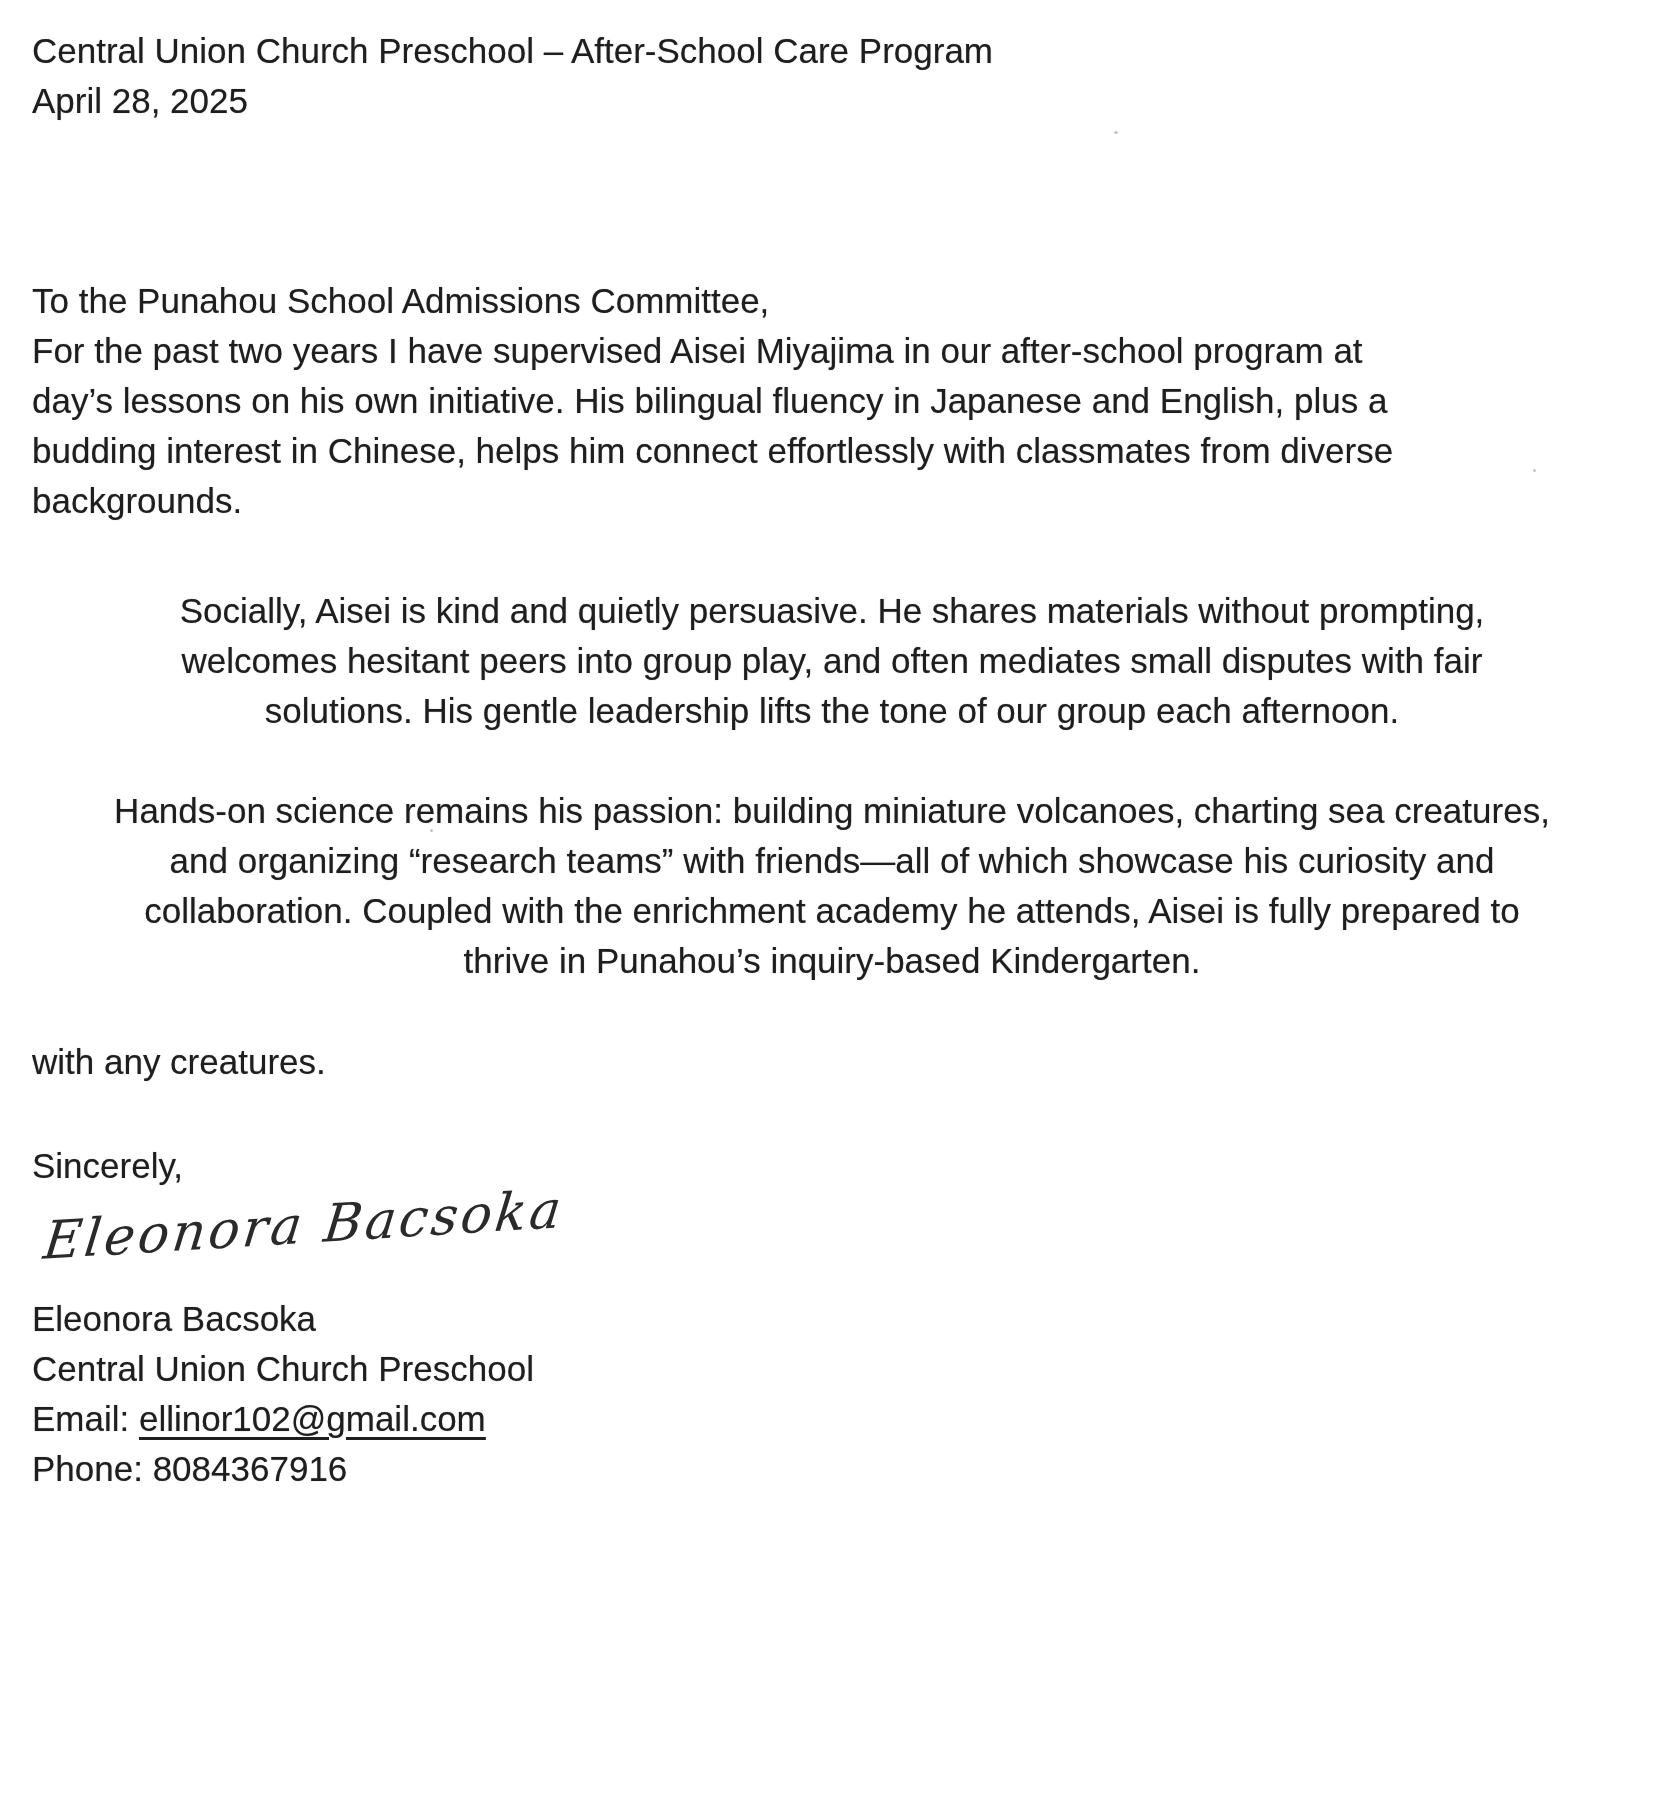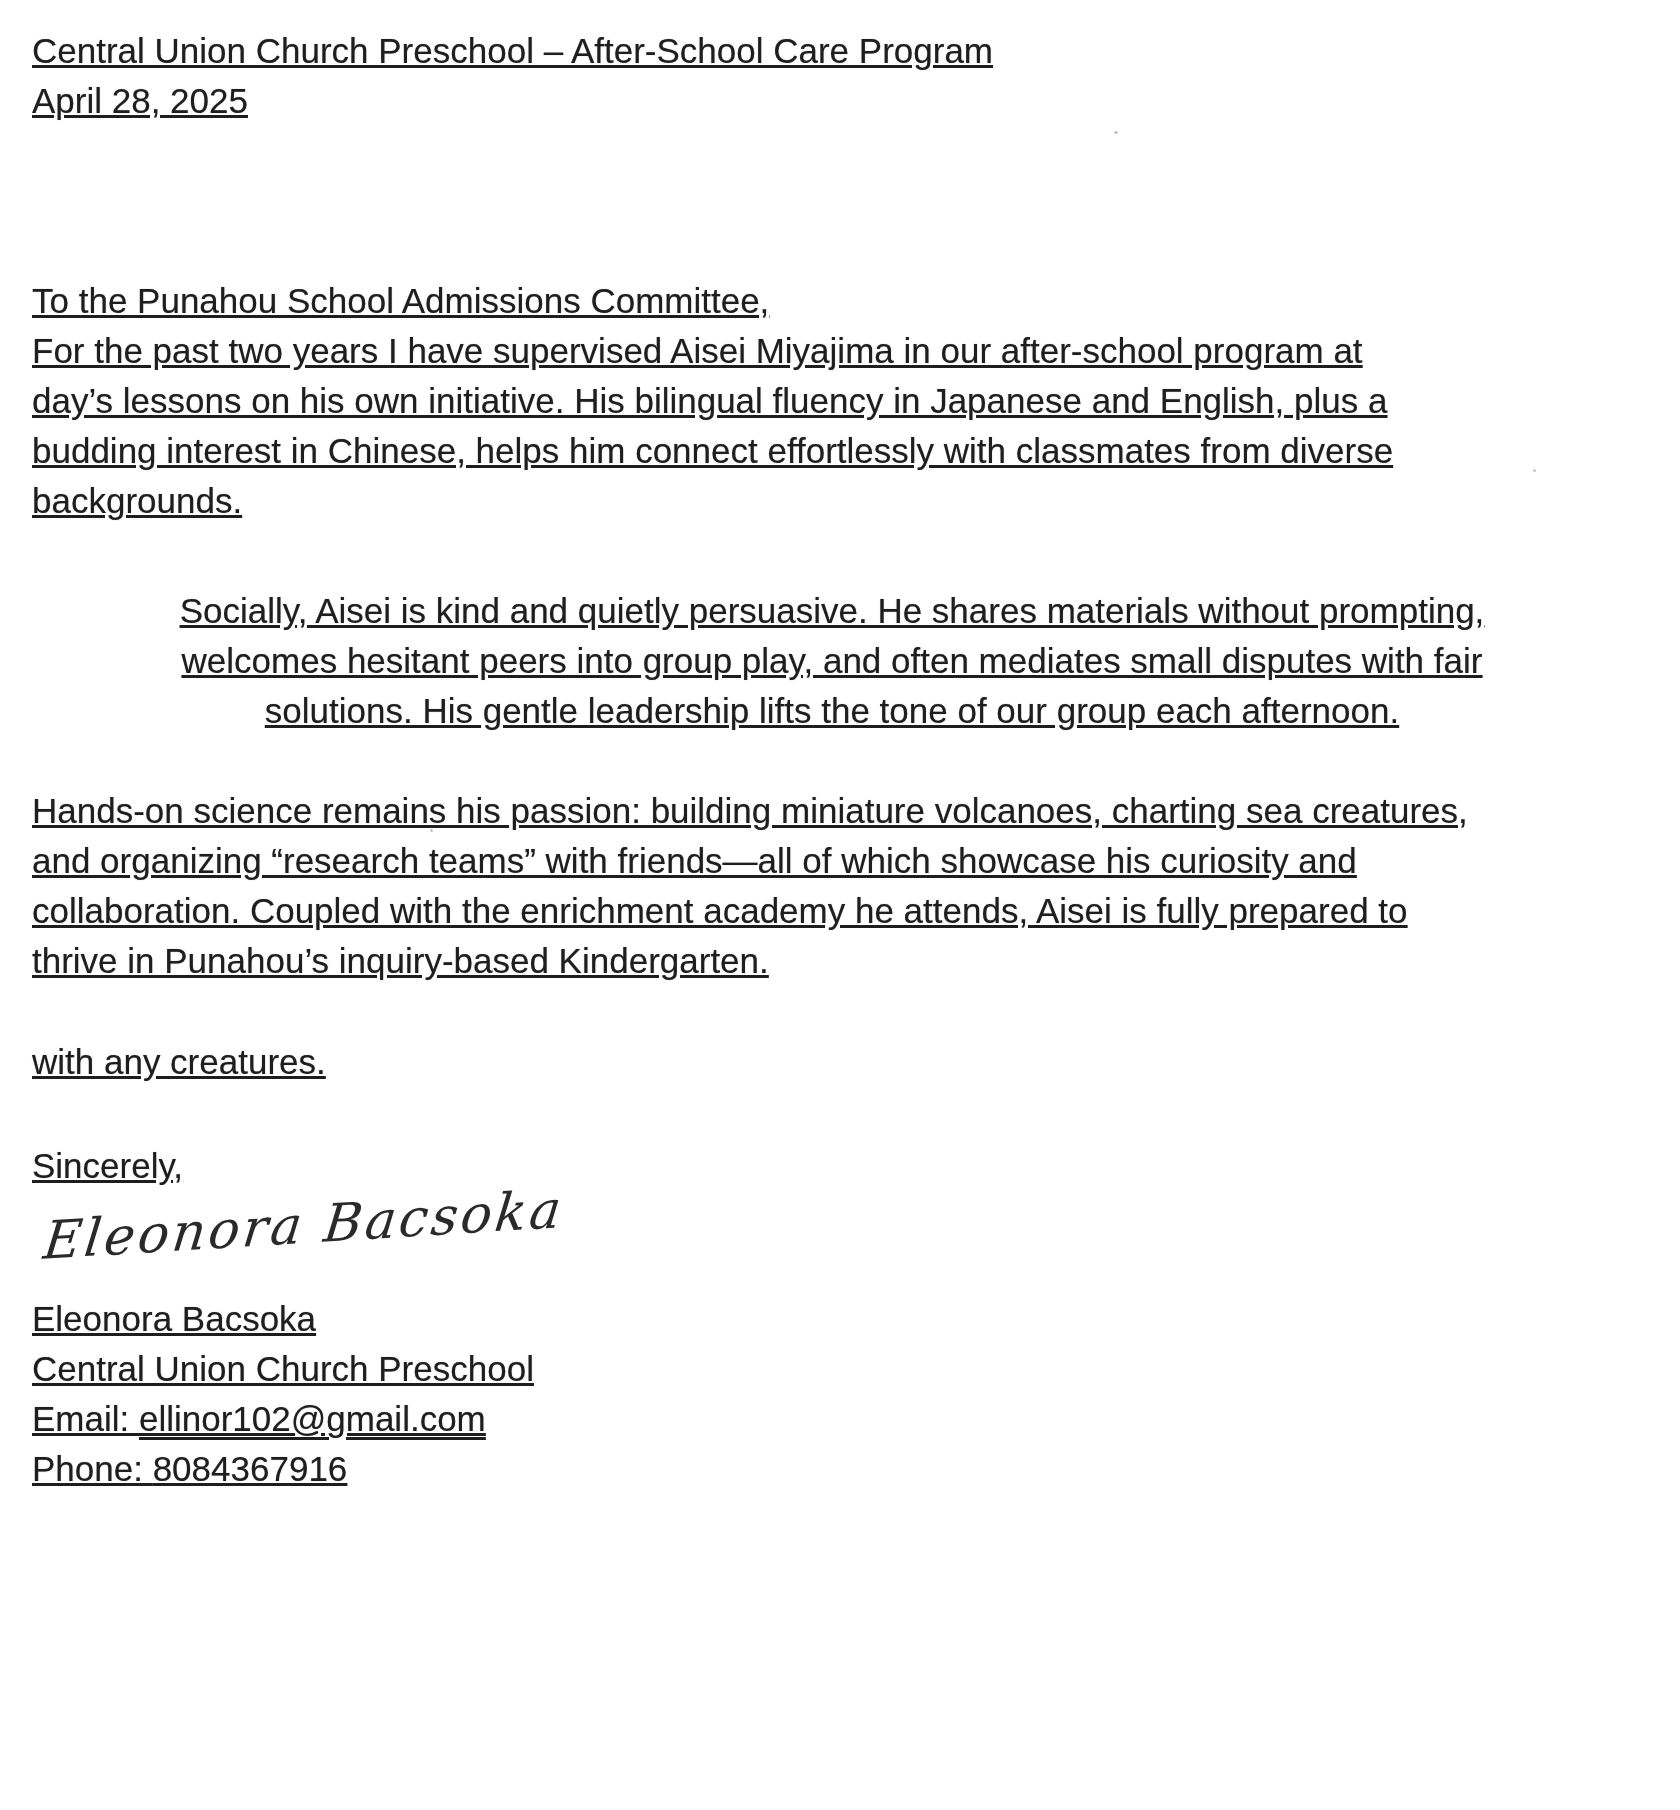--- a/index.html
+++ b/index.html
@@ -16,27 +16,26 @@
     position: relative;
     width: 1680px;
     height: 1810px;
     background: #ffffff;
     padding: 26px 48px 0 32px;
     color: #1e1e1e;
     font-size: 35px;
     line-height: 50px;
     
     text-shadow: 0 0 1px rgba(20,20,20,0.45);
-    text-decoration: underline;
   }
   .line { white-space: nowrap; }
   .salutation { margin-top: 150px; }
   .para-1 { }
   .para-2 { margin-top: 60px; text-align: center; }
-  .para-3 { margin-top: 50px; }
+  .para-3 { margin-top: 50px; text-align: center; }
   .para-4 { margin-top: 51px; }
   .closing { margin-top: 54px; }
   .signature-wrap {
     margin-top: 15px;
     height: 82px;
     overflow: visible;
   }
   .signature-text {
     display: inline-block;
     margin-left: 8px;

